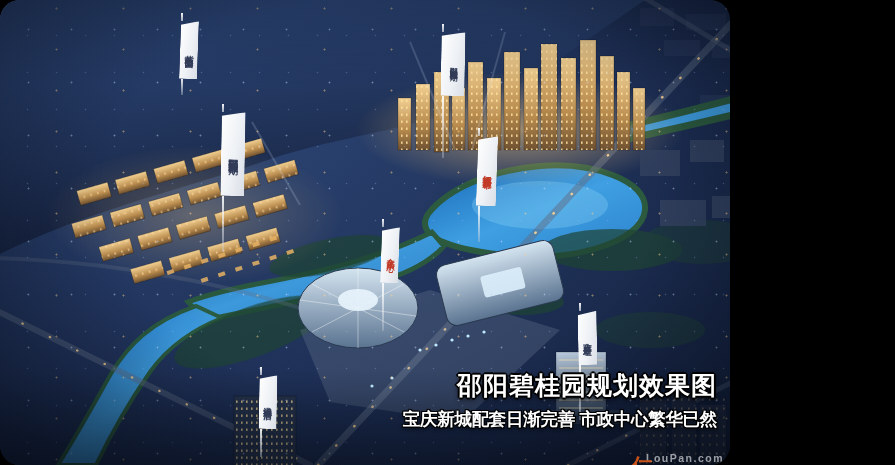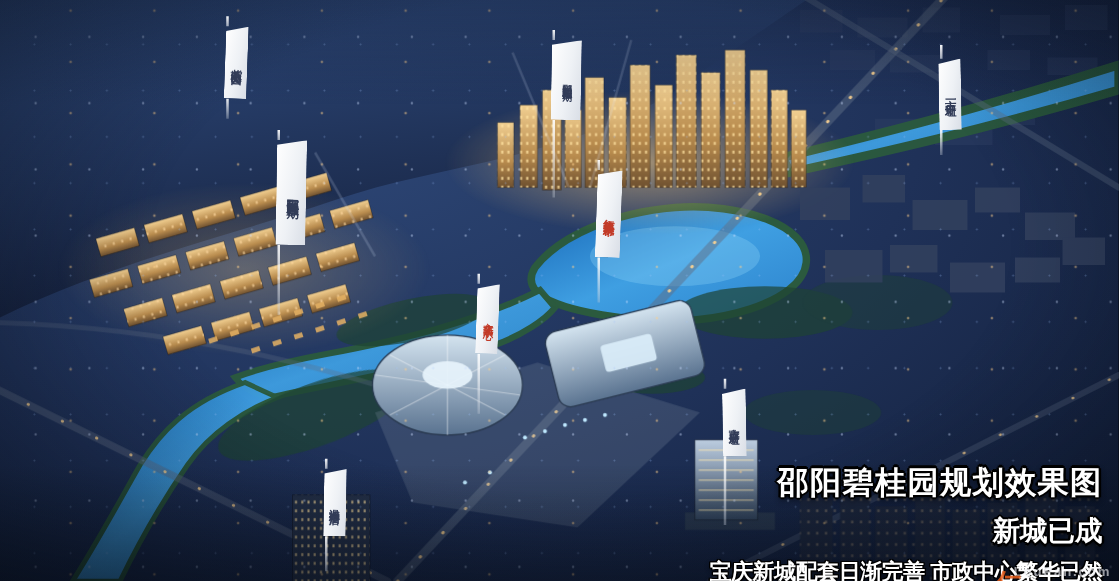--- a/index.html
+++ b/index.html
@@ -1,20 +1,21 @@
 <!DOCTYPE html>
 <html><head>
 <meta charset="utf-8">
 <style>
   html,body{margin:0;padding:0;background:#000;}
   *{box-sizing:border-box;}
   .scene{
-    position:relative;width:895px;height:465px;overflow:hidden;
+    position:relative;width:730px;height:465px;overflow:hidden;
     font-family:"Liberation Sans","DejaVu Sans",sans-serif;
     background:radial-gradient(130% 150% at 28% 18%, #2e4878 0%, #1f3158 42%, #13203c 72%, #0a111f 100%);
+    border-radius:20px;
   }
   .scene svg{position:absolute;left:0;top:0;}
   
   .speckles{
     position:absolute;inset:0;opacity:.5;pointer-events:none;
     background-image:
       radial-gradient(circle, rgba(205,222,255,.9) .6px, transparent 1.3px),
       radial-gradient(circle, rgba(255,208,140,.95) .7px, transparent 1.4px),
       radial-gradient(circle, rgba(160,195,255,.6) .5px, transparent 1.1px);
     background-size:43px 53px, 67px 41px, 29px 37px;
@@ -369,21 +370,20 @@
   <div class="banner" id="b-gov">
     <div class="tip"></div>
     <div class="flag">
       <span style="color: rgb(50, 60, 88);">市政府新址</span>
     </div>
     <div class="pole"></div>
   </div>
 
   <div class="caption">
     <div class="ttl">邵阳碧桂园规划效果图</div>
-    <div class="sub">新城已成</div>
     <div class="tag">宝庆新城配套日渐完善 市政中心繁华已然</div>
   </div>
 
   <div class="watermark">
     <div class="wm-name">
       <span class="wm-mark" style="color: rgb(233, 94, 26);">仁</span>
     </div>
     <div class="wm-domain">LouPan.com</div>
   </div>
 

